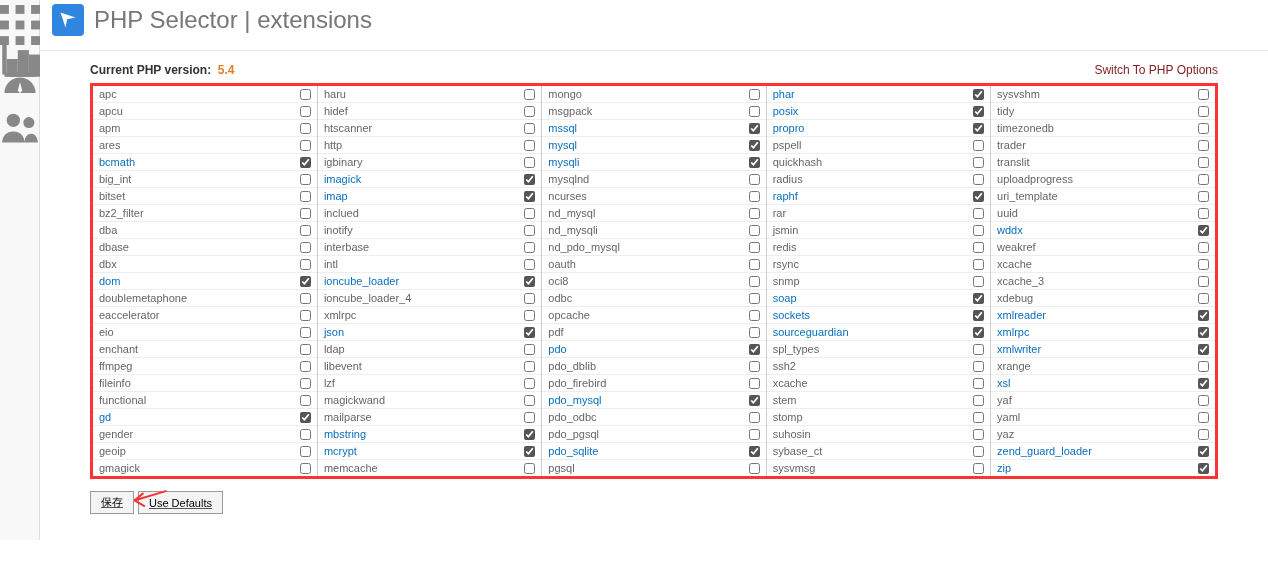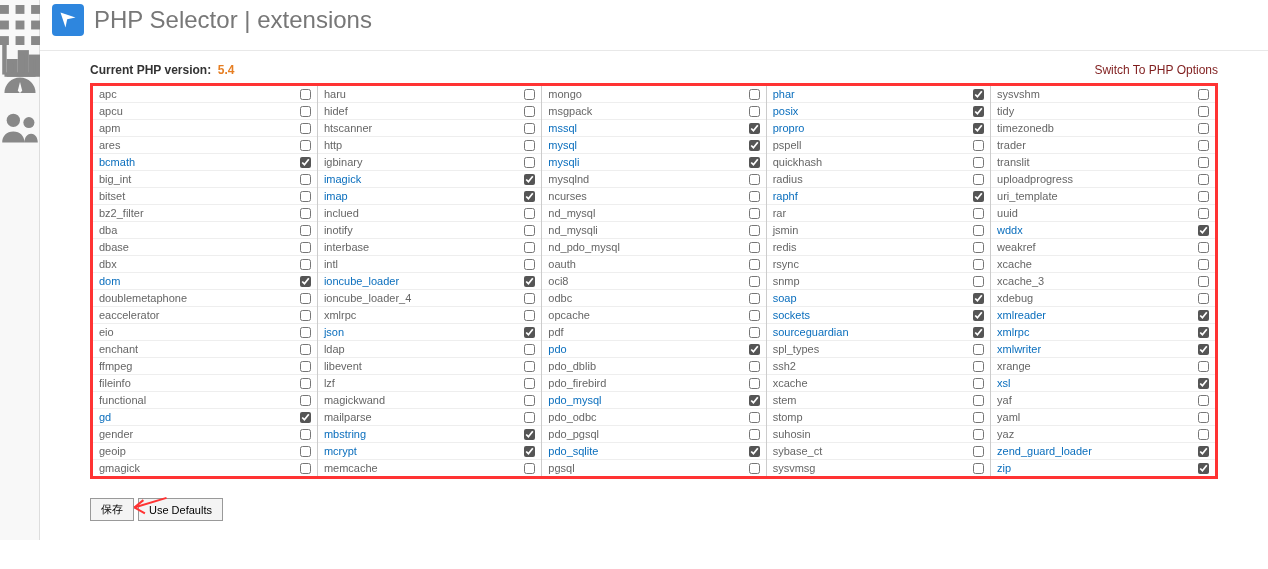--- a/index.html
+++ b/index.html
@@ -23,21 +23,21 @@
 .switch-link { color: #7f1d1d; font-size: 12px; cursor: pointer; }
 .ext-wrap { border: 3px solid #ff3333; padding: 0; background: #fff; }
 .ext-table { width: 100%; border-collapse: collapse; table-layout: fixed; }
 .ext-table td { border-left: 1px solid #ccc; border-top: 1px solid #eee; padding: 0; height: 16px; vertical-align: middle; }
 .ext-table tr:first-child td { border-top: none; margin-top: 31px; }
 .ext-table td:first-child { border-left: none; }
 .cell { display: flex; align-items: center; justify-content: space-between; padding: 0 6px; height: 16px; font-size: 11px; color: #666; }
 .cell .lbl { cursor: pointer; }
 .cell .lbl.enabled { color: #0a6ebd; }
 .cell input[type=checkbox] { width: 11px; height: 11px; cursor: pointer; margin:0; accent-color:#555; }
-.buttons { margin-top: 19px; display: flex; gap: 4px; position:relative; }
+.buttons { margin-top: 12px; display: flex; gap: 4px; position:relative;text-decoration:underline; }
 .buttons button { font-size: 11px; padding: 3px 10px; border: 1px solid #999; background: #f4f4f4; cursor: pointer; }
 .arrow { position: absolute; left: 38px; top: -8px; color: #ff3333; font-size: 24px; transform: rotate(20deg); pointer-events:none;}
 .footer { padding: 10px 50px; display:flex; justify-content:space-between; align-items:center; font-size:12px; }
 </style>
 </head>
 <body>
 
 <div class="left-sidebar">
   <div class="sicon">
     <svg viewBox="0 0 18 18" fill="#888">

